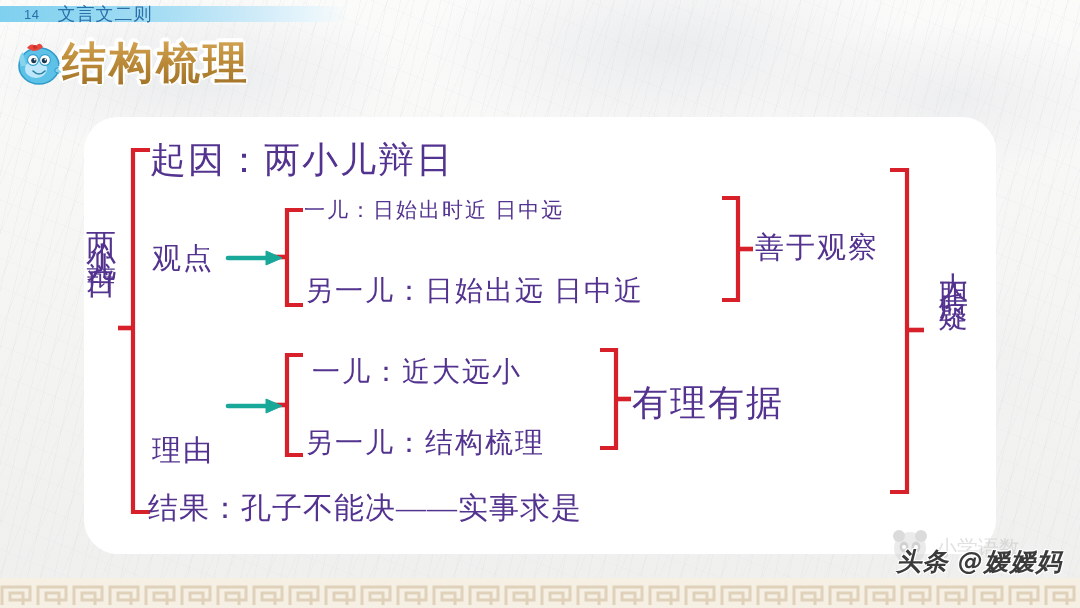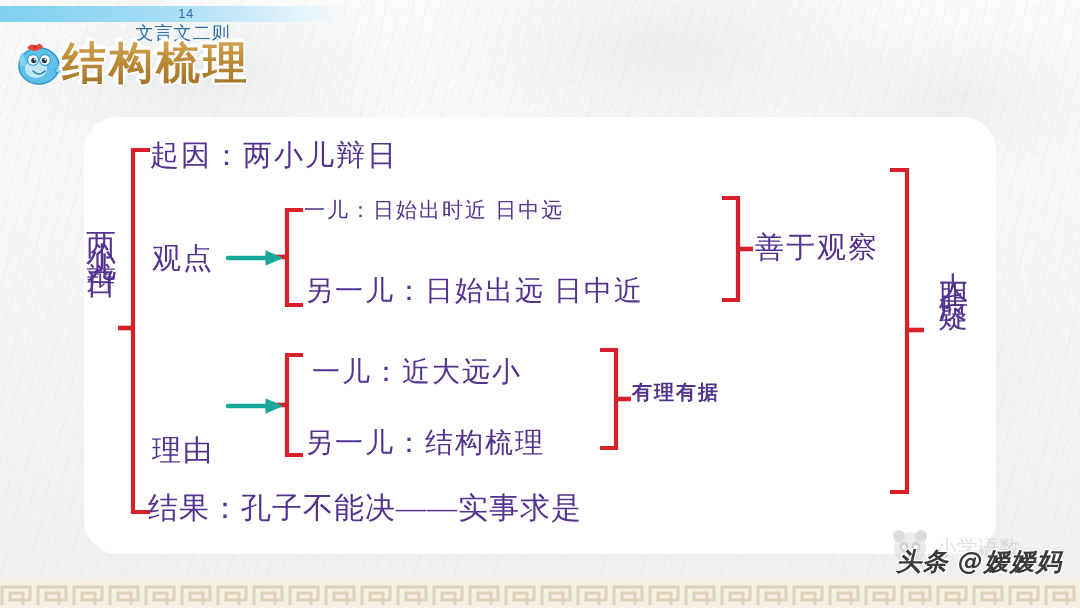--- a/index.html
+++ b/index.html
@@ -41,21 +41,20 @@
   
   #topbar {
     position: absolute;
     left: 0; top: 6px;
     width: 348px; height: 16px;
     background: linear-gradient(90deg,
         #7fd0ef 0%, #8fd6f1 22%, #a8def4 48%, #cdeaf8 72%, #e9f6fc 90%, rgba(255,255,255,0) 100%);
     display: flex;
     align-items: center;
     z-index: 4;
-    flex-direction: column;
   }
   #topbar .num {
     color: #2a6fa8;
     font-size: 13px;
     font-family: "Liberation Sans", sans-serif;
     margin-left: 24px;
     letter-spacing: 0.5px;
   }
   #topbar .lesson {
     color: #2a6fa8;
@@ -114,32 +113,32 @@
   }
 
   
   .zh {
     position: absolute;
     color: #53338f;
     font-family: "Liberation Serif", "DejaVu Serif", serif;
     white-space: nowrap;
     z-index: 3;
   }
-  .t-cause    { left: 150px; top: 136px; font-size: 29px; letter-spacing: 2px; }
+  .t-cause    { left: 150px; top: 136px; font-size: 36px; letter-spacing: 2px; }
   .t-view     { left: 152px; top: 239px; font-size: 29px; letter-spacing: 2px; }
   .t-reason   { left: 152px; top: 384px; font-size: 29px; letter-spacing: 2px; margin-top: 47px; }
   .t-result   { left: 148px; top: 488px; font-size: 30px; letter-spacing: 1px; }
 
   .t-v1       { left: 304px; top: 196px; font-size: 21px; letter-spacing: 2px; }
   .t-v2       { left: 305px; top: 272px; font-size: 28px; letter-spacing: 2px; }
   .t-r1       { left: 312px; top: 353px; font-size: 28px; letter-spacing: 2px; }
   .t-r2       { left: 305px; top: 424px; font-size: 28px; letter-spacing: 2px; }
 
   .t-obs      { left: 755px; top: 228px; font-size: 29px; letter-spacing: 2px; }
-  .t-ground   { left: 632px; top: 379px; font-size: 20px; letter-spacing: 2px; font-weight: bold; }
+  .t-ground   { left: 632px; top: 379px; font-size: 36px; letter-spacing: 2px; }
 
   
   .v-label {
     position: absolute;
     color: #53338f;
     font-family: "Liberation Serif", "DejaVu Serif", serif;
     writing-mode: vertical-rl;
     text-orientation: upright;
     letter-spacing: 10px;
     z-index: 3;

